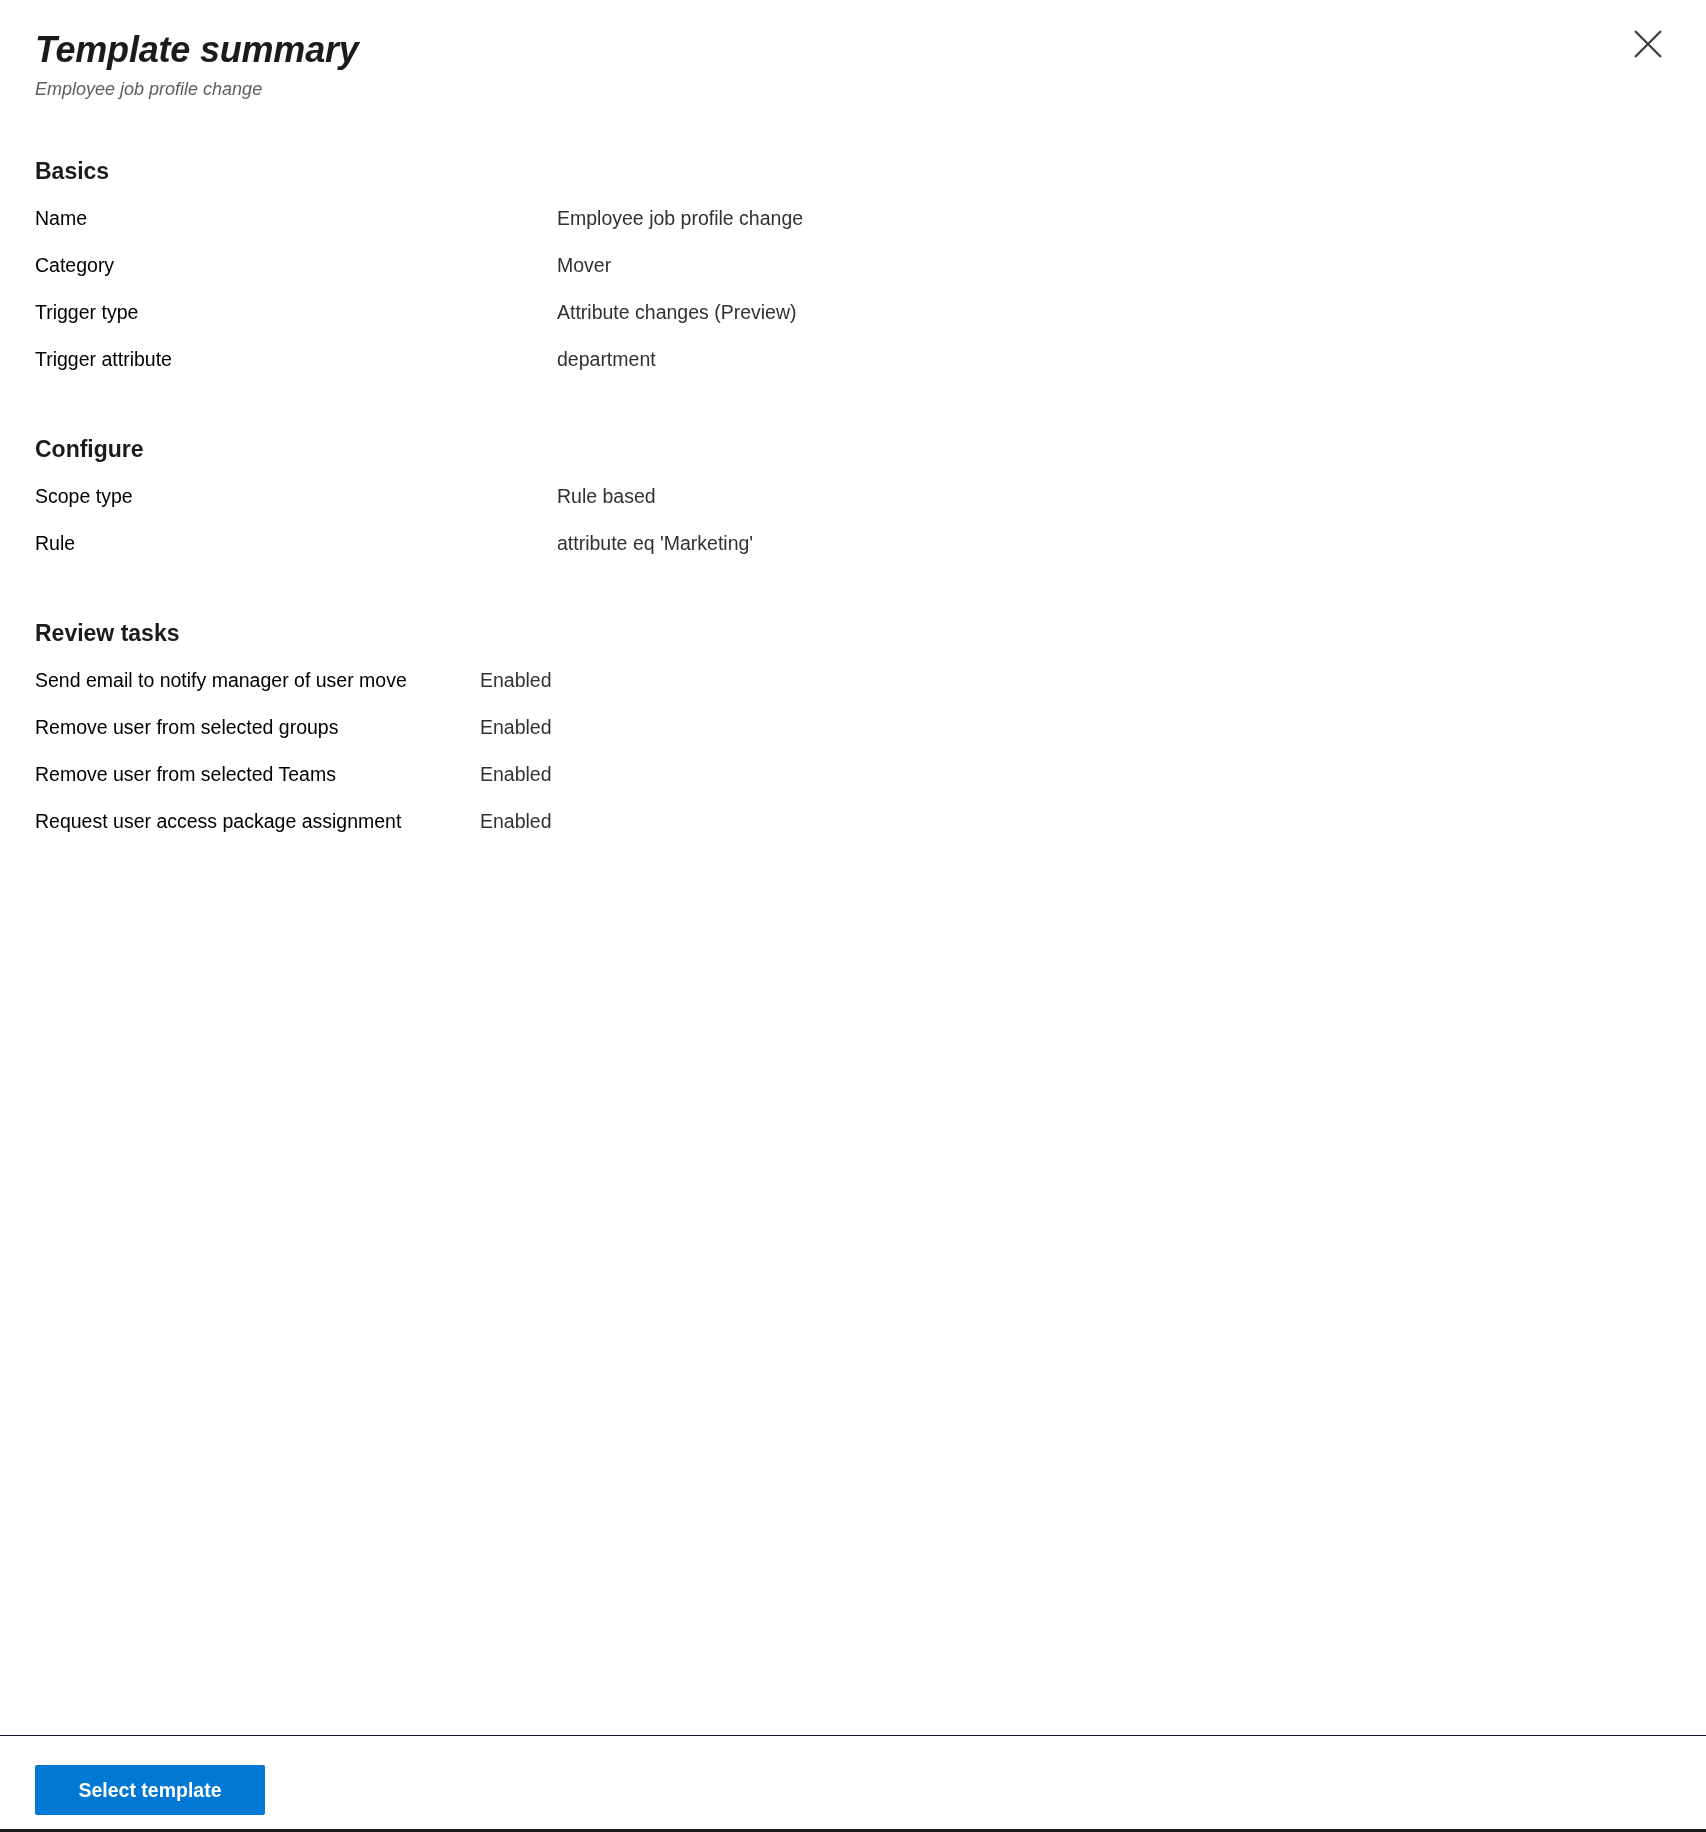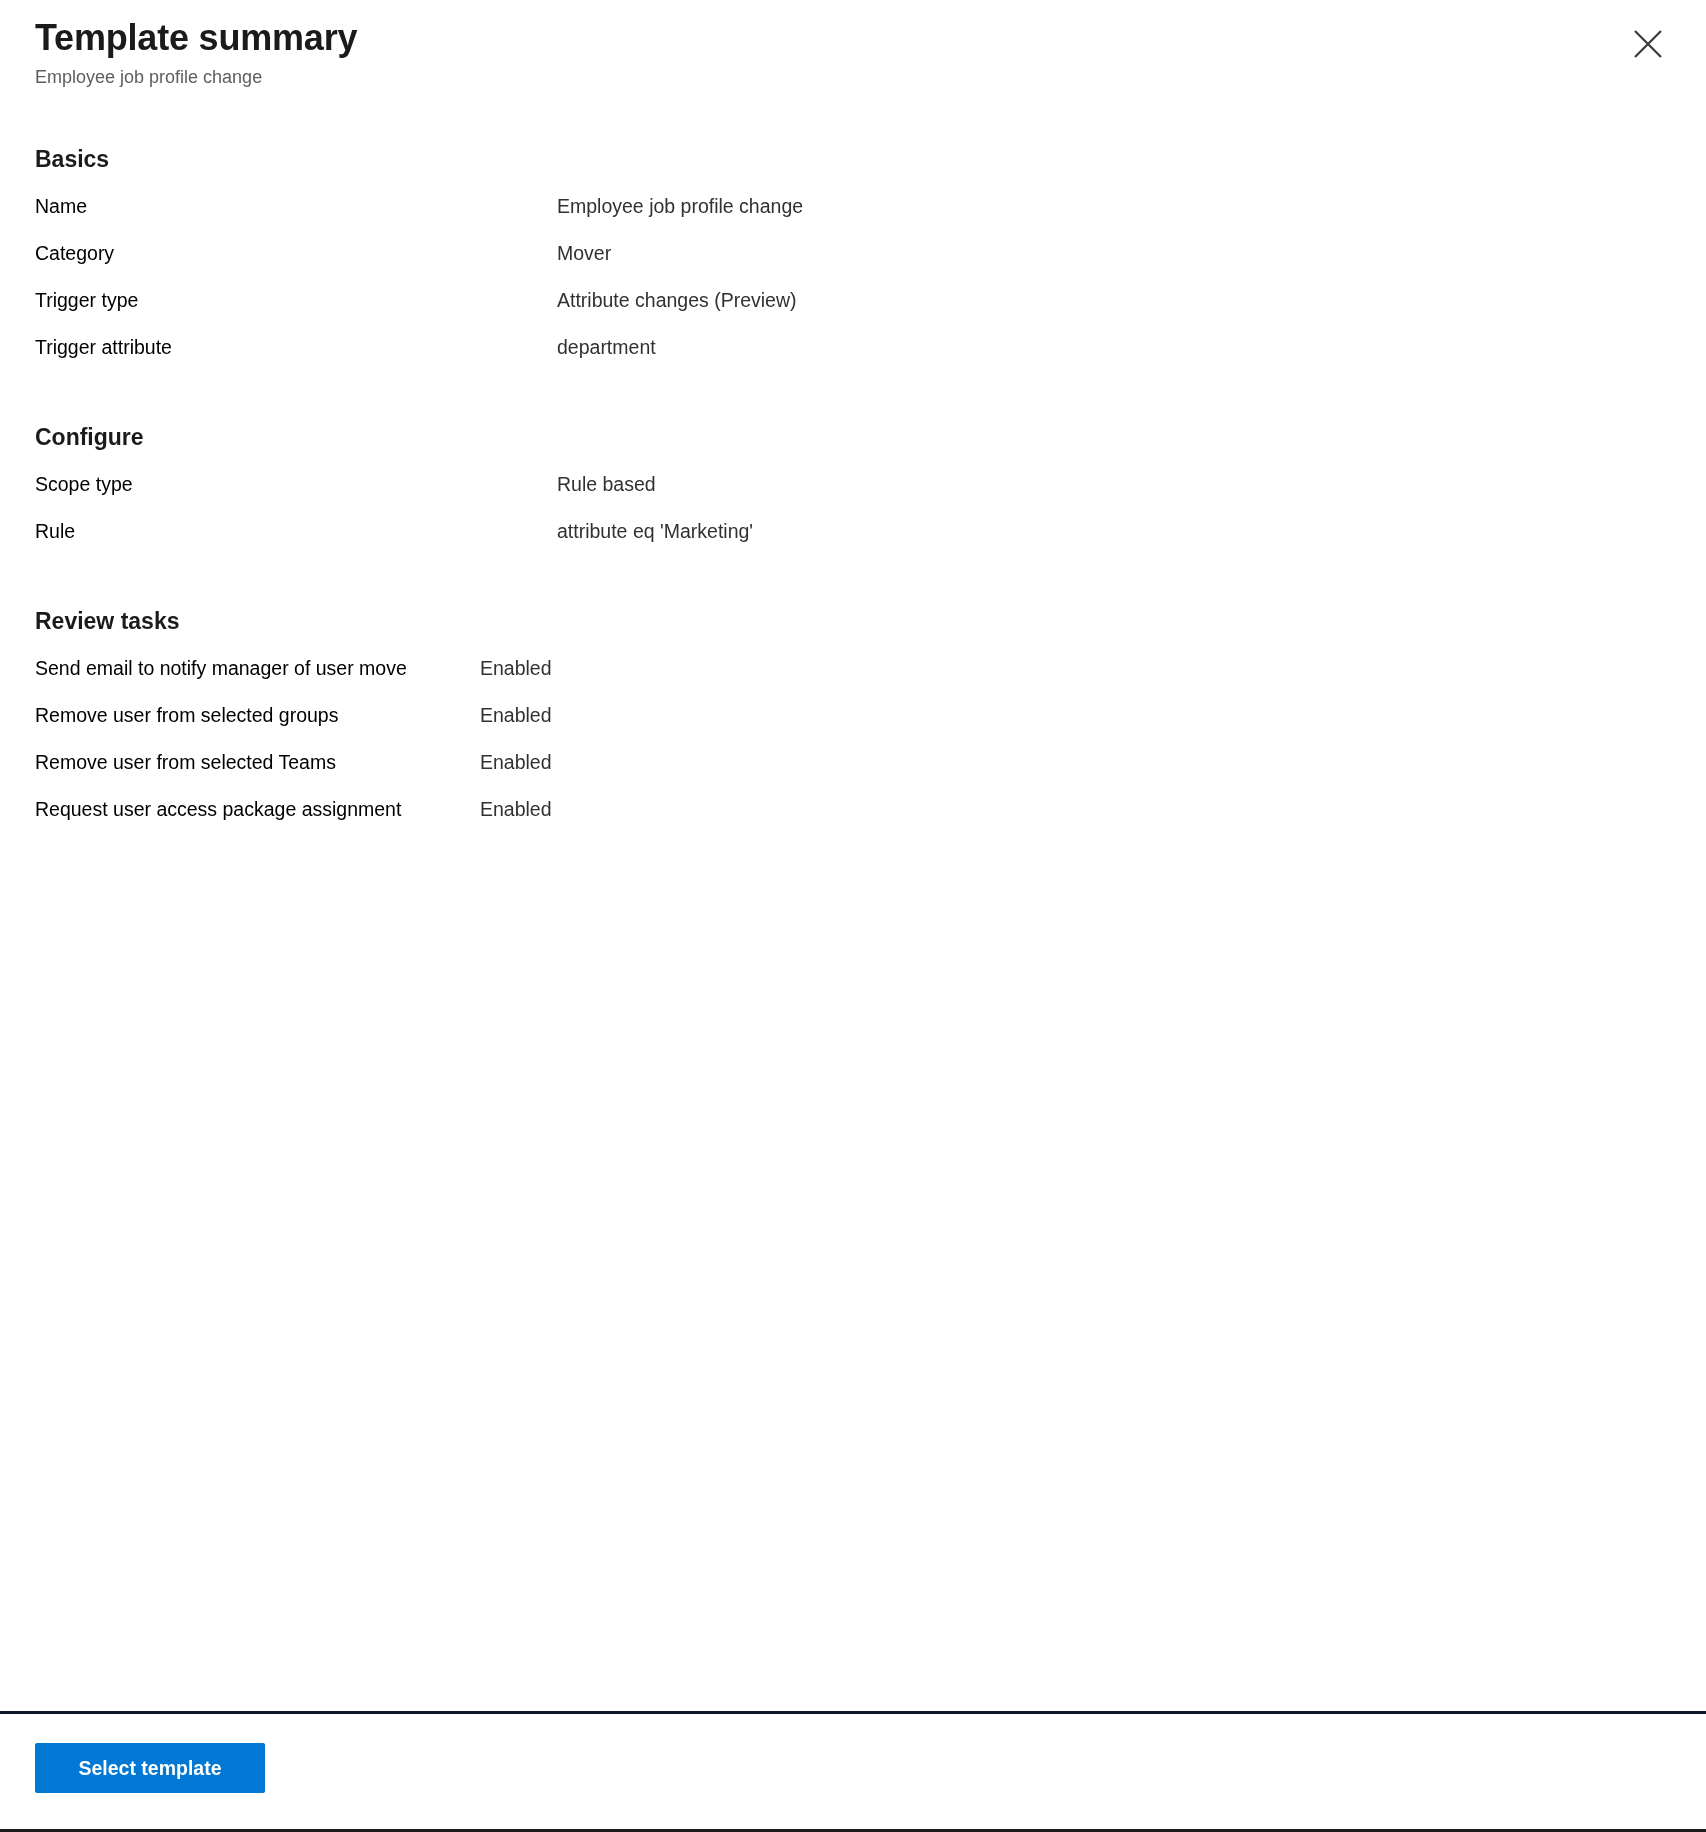--- a/index.html
+++ b/index.html
@@ -21,22 +21,23 @@
     position: absolute;
     inset: 0;
     display: flex;
     flex-direction: column;
     background: #ffffff;
     border-bottom: 3px solid #1b1b1b;
   }
   
   .header {
     position: relative;
-    padding: 16px 36px 0 35px;
+    padding: 28px 36px 0 35px;
     flex: 0 0 auto;
+    font-style: italic;
   }
   .page-title {
     font-size: 36px;
     font-weight: bold;
     line-height: 44px;
     letter-spacing: -0.2px;
     color: #1b1b1b;
     margin: 0;
   }
   .page-subtitle {
@@ -93,23 +94,23 @@
     flex: 1 1 auto;
     font-size: 19.5px;
     line-height: 28px;
     color: #323130;
     white-space: nowrap;
   }
   .section-review .row-label { width: 445px; }
   
   .footer {
     flex: 0 0 auto;
-    border-top: 3px solid #0f172a;
+    border-top: 1px solid #0f172a;
     padding: 29px 35px 0 35px;
-    height: 118px;
+    height: 94px;
   }
   .primary-button {
     display: inline-flex;
     align-items: center;
     justify-content: center;
     height: 50px;
     padding: 0 24px;
     min-width: 230px;
     background: #0078d4;
     color: #ffffff;

